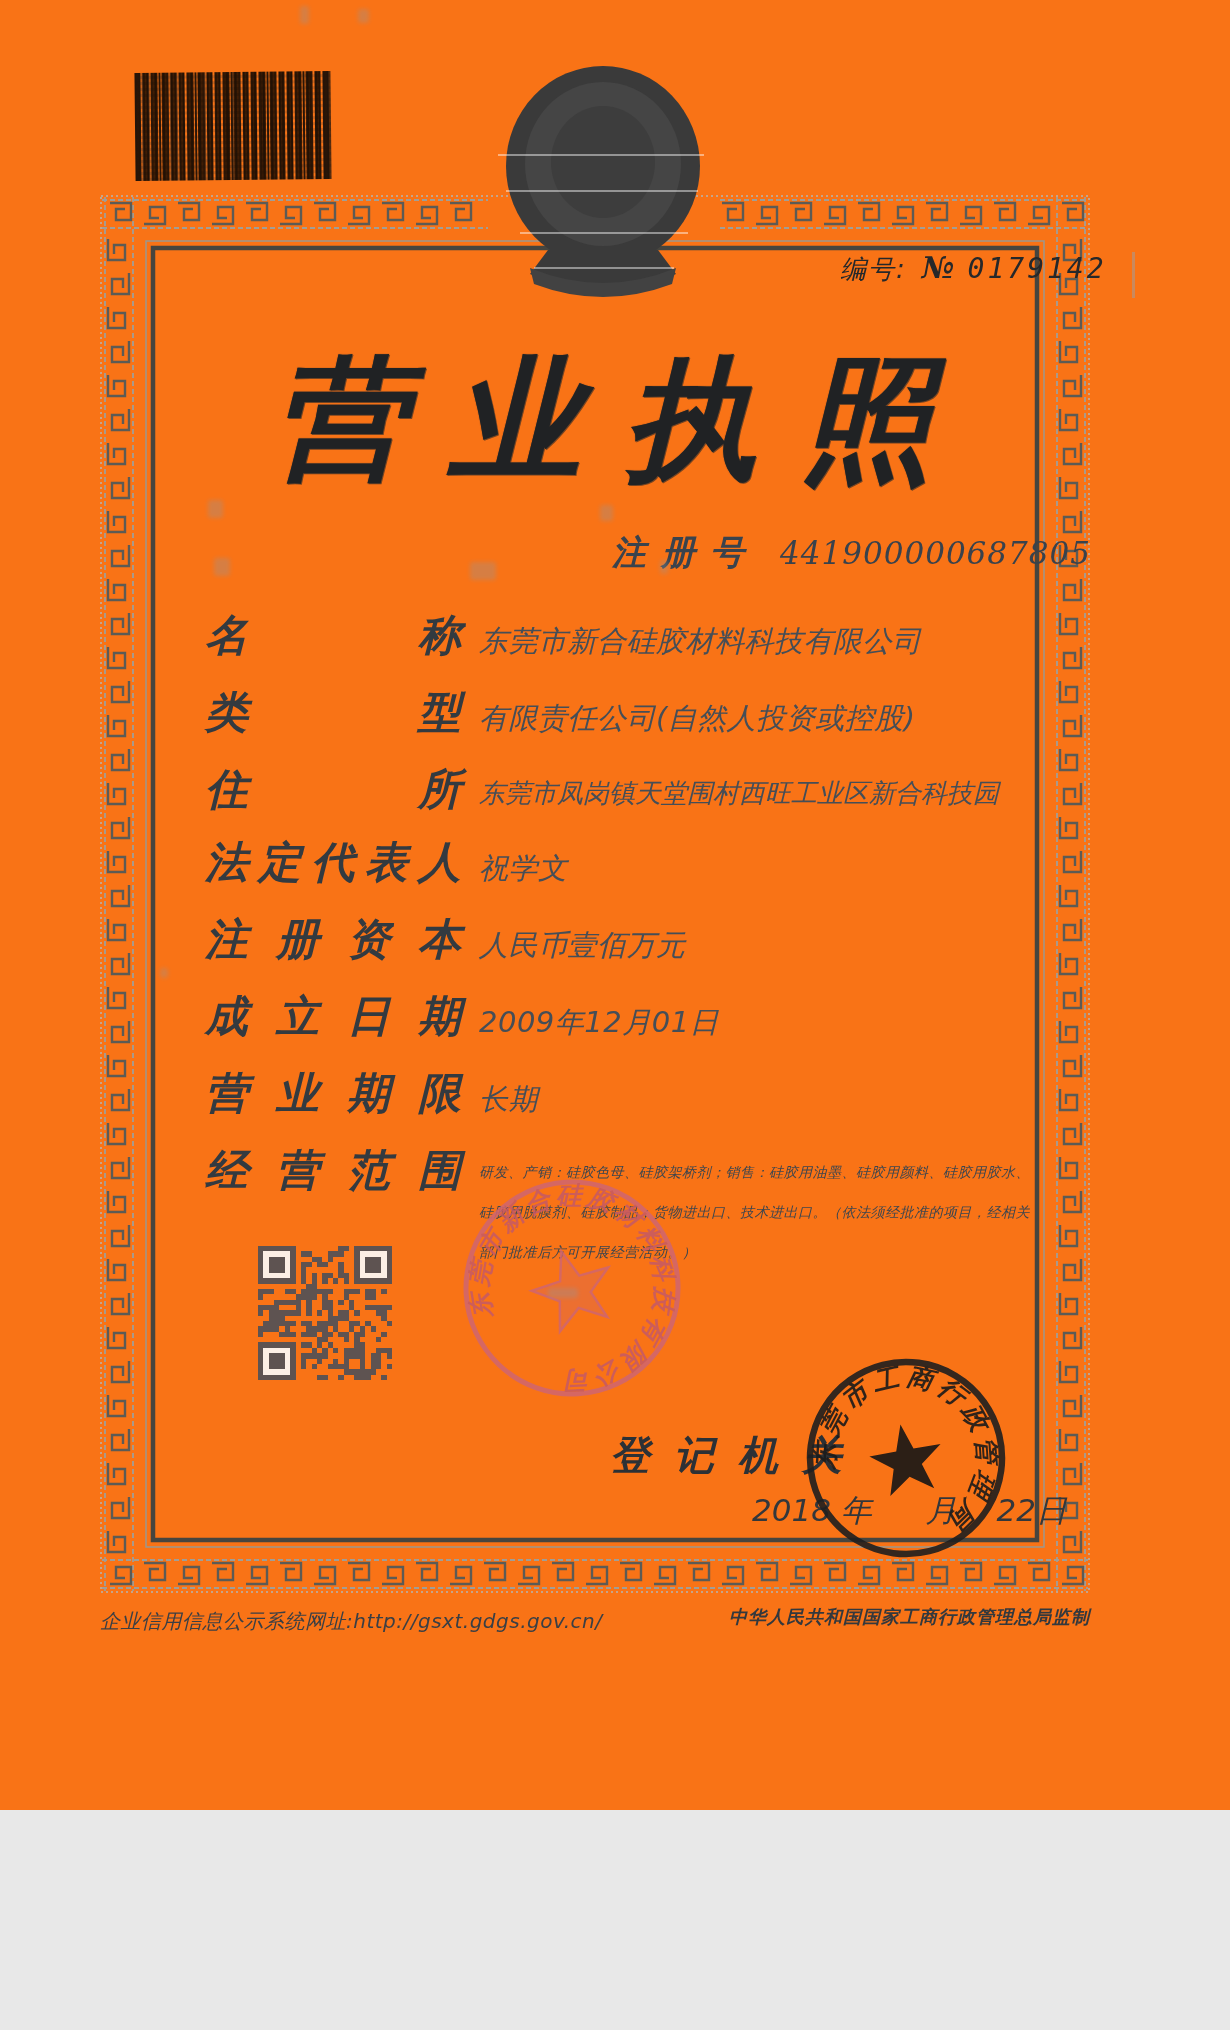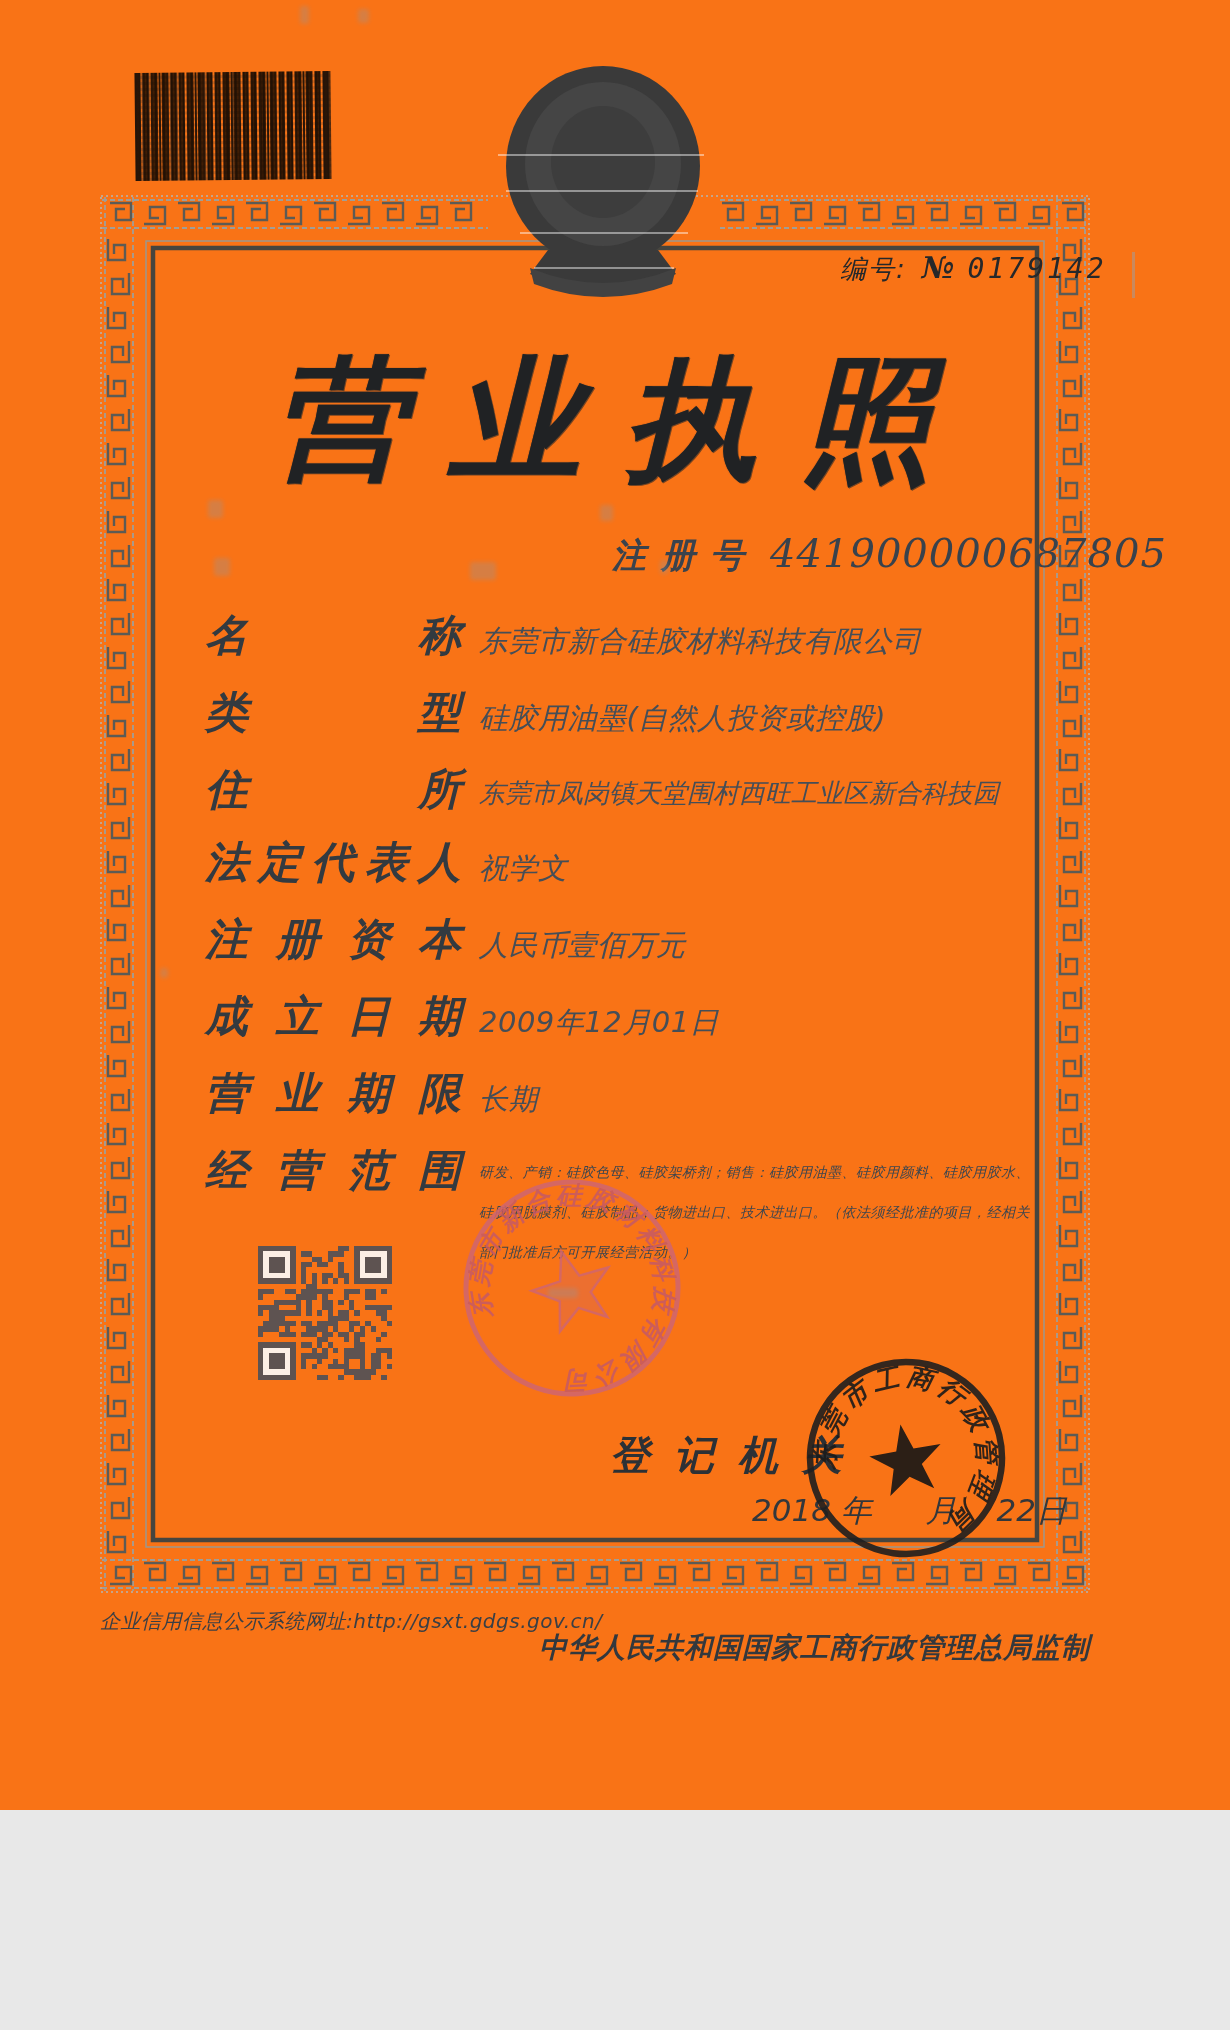--- a/index.html
+++ b/index.html
@@ -20,21 +20,21 @@
   #serial .s-label{font-size:26px;letter-spacing:2px;}
   #serial .s-no{font-family:"DejaVu Serif",serif;font-weight:bold;font-size:30px;margin:0 8px 0 10px;}
   #serial .s-num{font-family:"DejaVu Sans Mono",monospace;font-size:28px;letter-spacing:3px;}
   
   #title{position:absolute;left:0;top:332px;width:100%;text-align:center;
     font-size:132px;font-weight:900;letter-spacing:44px;padding-left:20px;box-sizing:border-box;
     color:#202224;text-shadow:0 0 1px #333,1px 1px 0 rgba(40,40,40,.6);}
   
   #regno{position:absolute;left:612px;top:530px;white-space:nowrap;}
   #regno .r-label{font-size:34px;letter-spacing:15px;color:#3a434d;font-weight:600;}
-  #regno .r-value{font-family:"DejaVu Serif",serif;font-size:40px;letter-spacing:1px;color:#39424c;margin-left:6px;}
+  #regno .r-value{font-family:"DejaVu Serif",serif;font-size:31px;letter-spacing:1px;color:#39424c;margin-left:16px;}
   
   #fields{position:absolute;left:205px;top:612px;width:835px;}
   .field-row{display:flex;align-items:flex-start;margin-bottom:27px;}
   .field-label{display:flex;justify-content:space-between;width:256px;flex:0 0 256px;
     font-size:43px;line-height:46px;font-weight:700;color:var(--text_dark,#333a40);}
   .field-value{margin-left:18px;margin-top:10px;font-size:29px;color:var(--text_value,#454e57);
     letter-spacing:.5px;white-space:nowrap;}
   .field-value.addr{font-size:26px;letter-spacing:0;}
   .field-value.scope-text{font-size:14px;line-height:40px;width:562px;white-space:normal;
     word-break:break-all;margin-top:5px;color:#3e464e;}
@@ -44,21 +44,21 @@
   #red-seal{position:absolute;left:452px;top:1168px;width:240px;height:240px;transform:rotate(-25deg);opacity:.85;}
   #black-seal{position:absolute;left:800px;top:1352px;width:212px;height:212px;transform:rotate(-14deg);opacity:.9;}
   
   #registrar{position:absolute;left:610px;top:1428px;font-size:40px;font-weight:700;
     letter-spacing:24px;color:#2c3136;white-space:nowrap;}
   #issue-date{position:absolute;left:752px;top:1490px;font-size:31px;color:#33373b;white-space:nowrap;}
   #issue-date .d-month{margin-left:44px;}
   #issue-date .d-day{margin-left:30px;text-align:center;}
   
   #footer-left{position:absolute;left:100px;top:1608px;font-size:20px;color:#3a3f45;letter-spacing:.5px;}
-  #footer-right{position:absolute;right:140px;top:1605px;font-size:28px;font-weight:600;color:#33383d;letter-spacing:1px;margin-top:24px;}
+  #footer-right{position:absolute;right:140px;top:1605px;font-size:18px;font-weight:600;color:#33383d;letter-spacing:1px;}
   
   .smudge{position:absolute;background:#8e97a2;opacity:.32;filter:blur(2px);border-radius:3px;}
   .tickline{position:absolute;background:#9aa0a6;opacity:.5;}
   svg{display:block;}
   #border-svg{position:absolute;left:100px;top:195px;}
 </style>
 </head>
 <body>
 
 <div id="page">
@@ -115,21 +115,21 @@
           <span>名</span>
           <span>称</span>
         </div>
       <div class="field-value">东莞市新合硅胶材料科技有限公司</div>
     </div>
     <div class="field-row">
       <div class="field-label justify-chars">
           <span>类</span>
           <span>型</span>
         </div>
-      <div class="field-value">硅胶用油墨(自然人投资或控股)</div>
+      <div class="field-value">有限责任公司(自然人投资或控股)</div>
     </div>
     <div class="field-row">
       <div class="field-label justify-chars">
           <span>住</span>
           <span>所</span>
         </div>
       <div class="field-value addr">东莞市凤岗镇天堂围村西旺工业区新合科技园</div>
     </div>
     <div class="field-row">
       <div class="field-label justify-chars">

